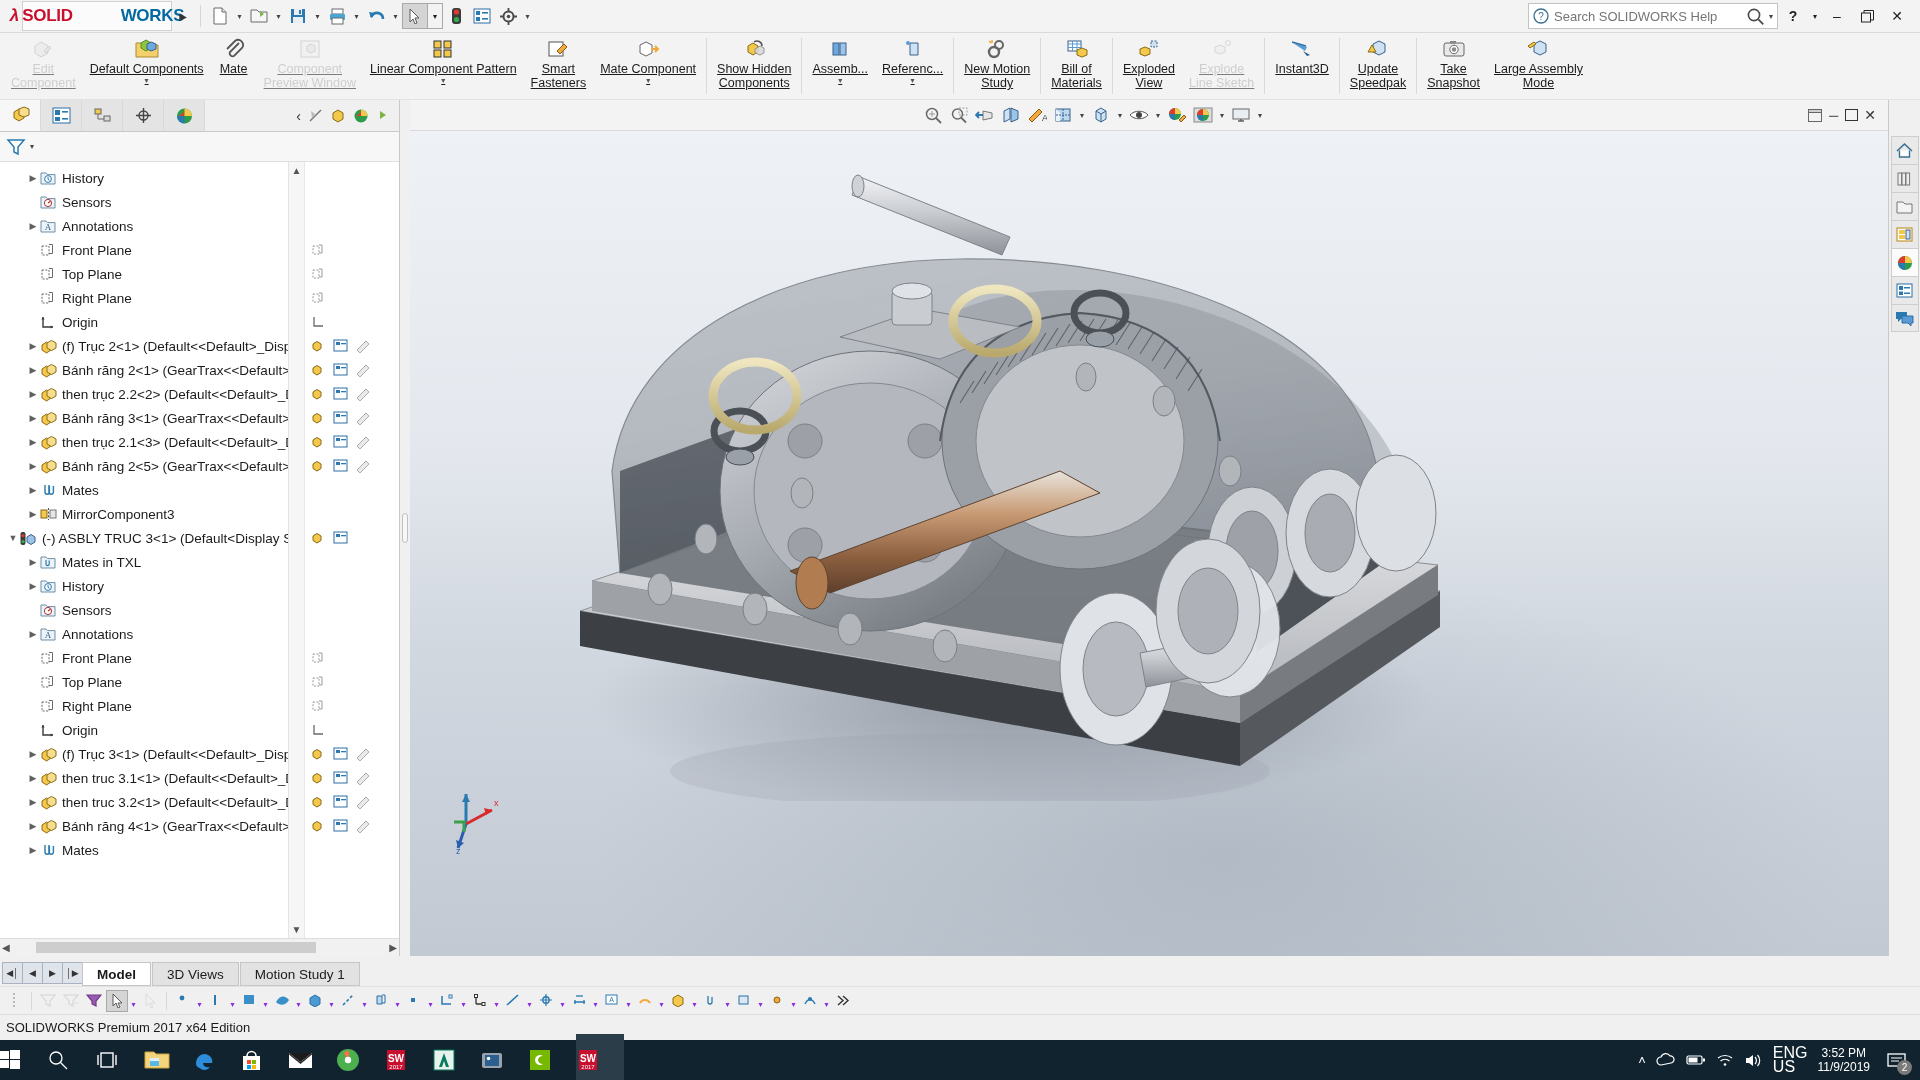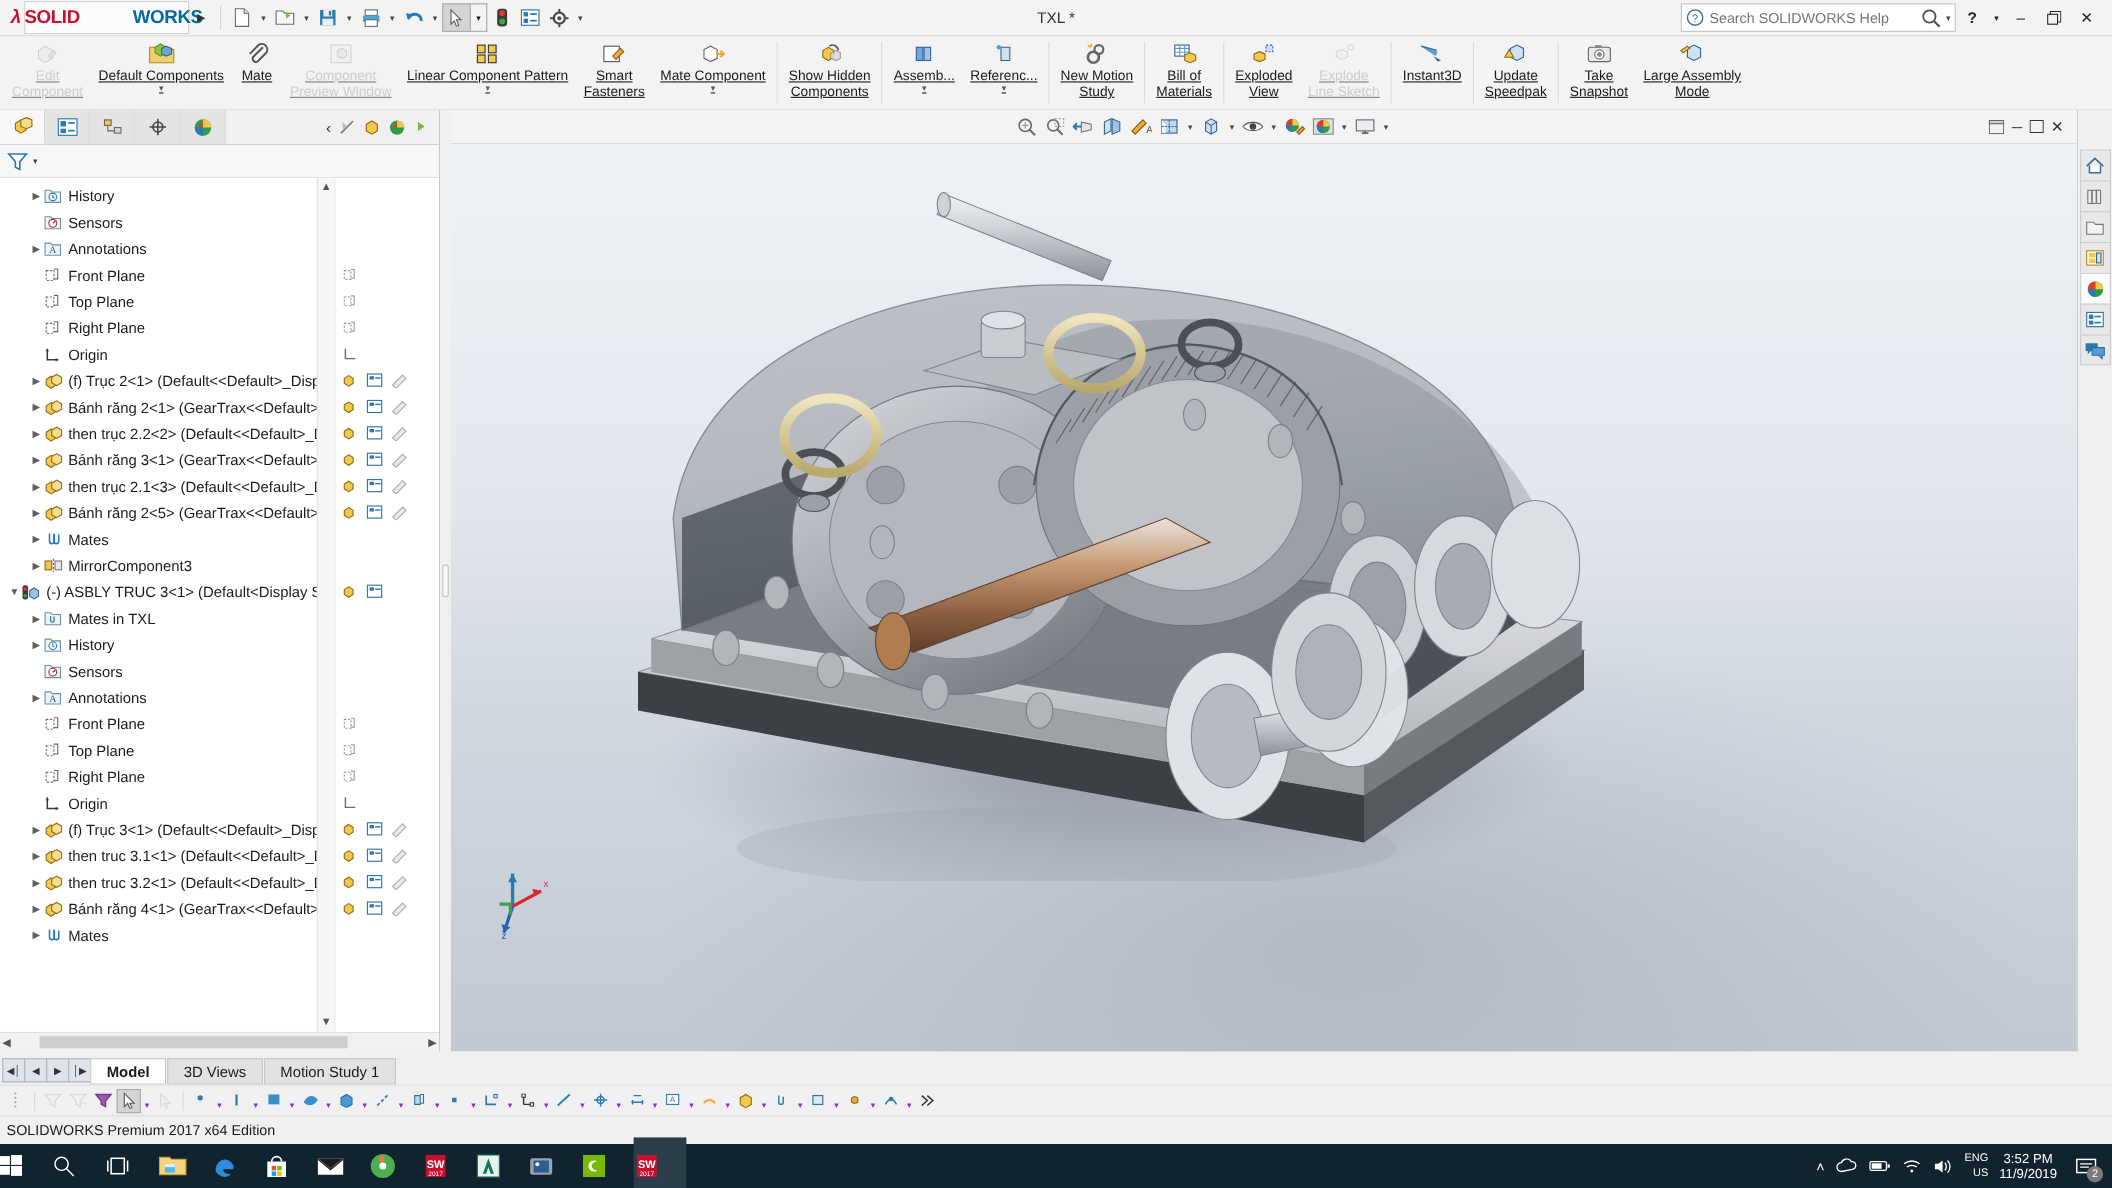--- a/index.html
+++ b/index.html
@@ -146,21 +146,21 @@
   .st-right { margin-left:auto; display:flex; align-items:center; }
   .st-cell { padding:0 14px; border-left:1px solid #d3d3d3; height:20px; display:flex; align-items:center; }
 
   
   .taskbar { height:40px; background:#10232e; display:flex; align-items:center; flex:0 0 40px; }
   .tbk { width:48px; height:52px; display:flex; align-items:center; justify-content:flex-start; position:relative; }
   .tbk.run::after { content:""; position:absolute; bottom:0; left:9px; right:9px; height:3px; background:#76b9ed; }
   .tbk.active { background:#2b3d48; }
   .tray { margin-left:auto; display:flex; align-items:center; color:#fff; padding-right:6px; gap:10px; }
   .clock { font-size:12px; line-height:14px; text-align:center; color:#fff; }
-  .langbox { font-size:10px; line-height:14px; text-align:right; color:#fff;}
+  .langbox { font-size:16px; line-height:14px; text-align:left; color:#fff;}
   .notif { width:34px; height:40px; display:flex; align-items:center; justify-content:center; position:relative; }
   .badge { position:absolute; right:2px; bottom:5px; width:15px; height:15px; border-radius:50%;
            background:#7a7a7a; color:#fff; font-size:10px; display:flex; align-items:center; justify-content:center;}
   svg { display:block; }
 </style>
 </head>
 <body>
 
 <div class="app">
 
@@ -238,21 +238,20 @@
       <svg width="17" height="17" viewBox="0 0 17 17">
           <circle cx="8.5" cy="8.5" r="5" fill="none" stroke="#4a4a4a" stroke-width="2"></circle>
           <circle cx="8.5" cy="8.5" r="1.8" fill="#4a4a4a"></circle>
           <g stroke="#4a4a4a" stroke-width="1.8">
             <path d="M8.5 0v3M8.5 14v3M0 8.5h3M14 8.5h3"></path>
           </g>
         </svg>
     </div>
     <div class="tb-drop">▾</div>
 
-    <div class="title-center">TXL *</div>
 
     <div class="tb-right">
       <div class="help-search">
         <svg width="16" height="16" viewBox="0 0 16 16">
             <circle cx="8" cy="8" r="7" fill="none" stroke="#3a6f90" stroke-width="1.3"></circle>
             <text x="8" y="12" font-size="10" text-anchor="middle" fill="#3a6f90" font-family="Liberation Sans">?</text>
           </svg>
         <input placeholder="Search SOLIDWORKS Help" style="">
         <svg width="19" height="19" viewBox="0 0 19 19">
             <circle cx="8" cy="8" r="5.6" fill="none" stroke="#4a4a4a" stroke-width="1.6"></circle>

